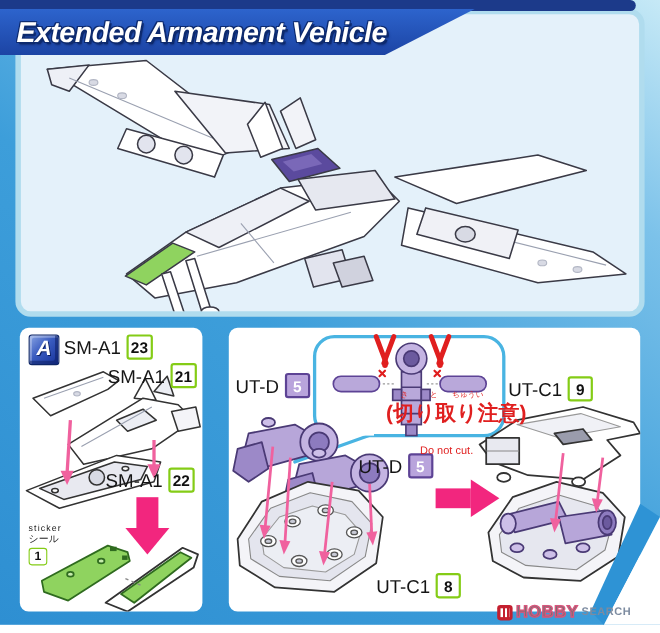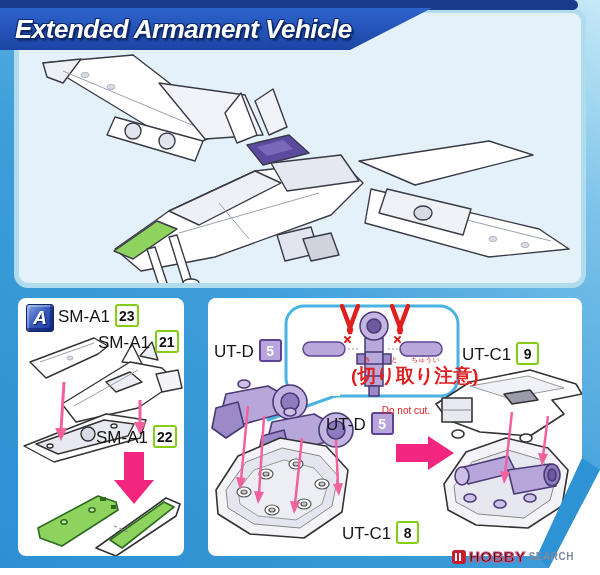--- a/index.html
+++ b/index.html
@@ -67,21 +67,21 @@
   .warning{position:absolute;left:351px;top:356px;width:110px;color:#e01f1f;text-align:center;padding-top:7px;}
   .furi{position:absolute;top:0;font-size:7px;line-height:7px;}
   .warn-jp{font-size:19px;font-weight:bold;white-space:nowrap;}
   .warn-en{font-size:10px;margin-top:16px;}
   
   .corner-svg{position:absolute;left:520px;top:428px;}
   
   .watermark{position:absolute;left:452px;top:548px;display:flex;align-items:center;gap:3px;z-index:10;}
   .hs-icon{width:14px;height:14px;background:#c41f2f;border-radius:3px;display:flex;align-items:center;justify-content:center;}
   .hs-grid{width:8px;height:8px;background:repeating-linear-gradient(90deg,#fff 0 2px,rgba(255,255,255,0) 2px 4px);}
-  .hs-a{font-size:15px;font-weight:bold;letter-spacing:.5px;color:#000000;-webkit-text-stroke:1.2px #d8557c;text-shadow:0 0 1px #d8557c;}
+  .hs-a{font-size:15px;font-weight:bold;letter-spacing:.5px;color:#737373;-webkit-text-stroke:1.2px #d8557c;text-shadow:0 0 1px #d8557c;}
   .hs-b{font-size:10px;font-weight:bold;letter-spacing:.5px;color:#7c8ba0;}
 </style>
 </head>
 <body>
 
 <div class="page">
 
   <div class="frame"></div>
 
   <div class="illus-box">
@@ -223,20 +223,25 @@
   </div>
   <div class="plabel" style="left:98px;top:330px">
     <span>SM-A1</span>
     <span class="pnum">21</span>
   </div>
   <div class="plabel" style="left:96px;top:425px">
     <span>SM-A1</span>
     <span class="pnum">22</span>
   </div>
 
+  <div class="sticker-label">
+    <span class="sticker-en">sticker</span>
+    <span class="sticker-jp">シール</span>
+    <span class="pnum">1</span>
+  </div>
 
   <div class="panel-b">
     <svg width="374" height="258" viewBox="0 0 374 258">
 
       <g>
         <rect x="78" y="8" width="172" height="90" rx="18" fill="#ffffff" stroke="#49b4e2" stroke-width="3"></rect>
         <path d="M 92,96 L 60,122 L 130,97" fill="#ffffff" stroke="#49b4e2" stroke-width="3" stroke-linejoin="round"></path>
         <rect x="90" y="92" width="42" height="6" fill="#ffffff" stroke="none"></rect>
 
         <rect x="95" y="44" width="42" height="14" rx="7" fill="#b9a8da" stroke="#5d4395" stroke-width="1.5"></rect>

